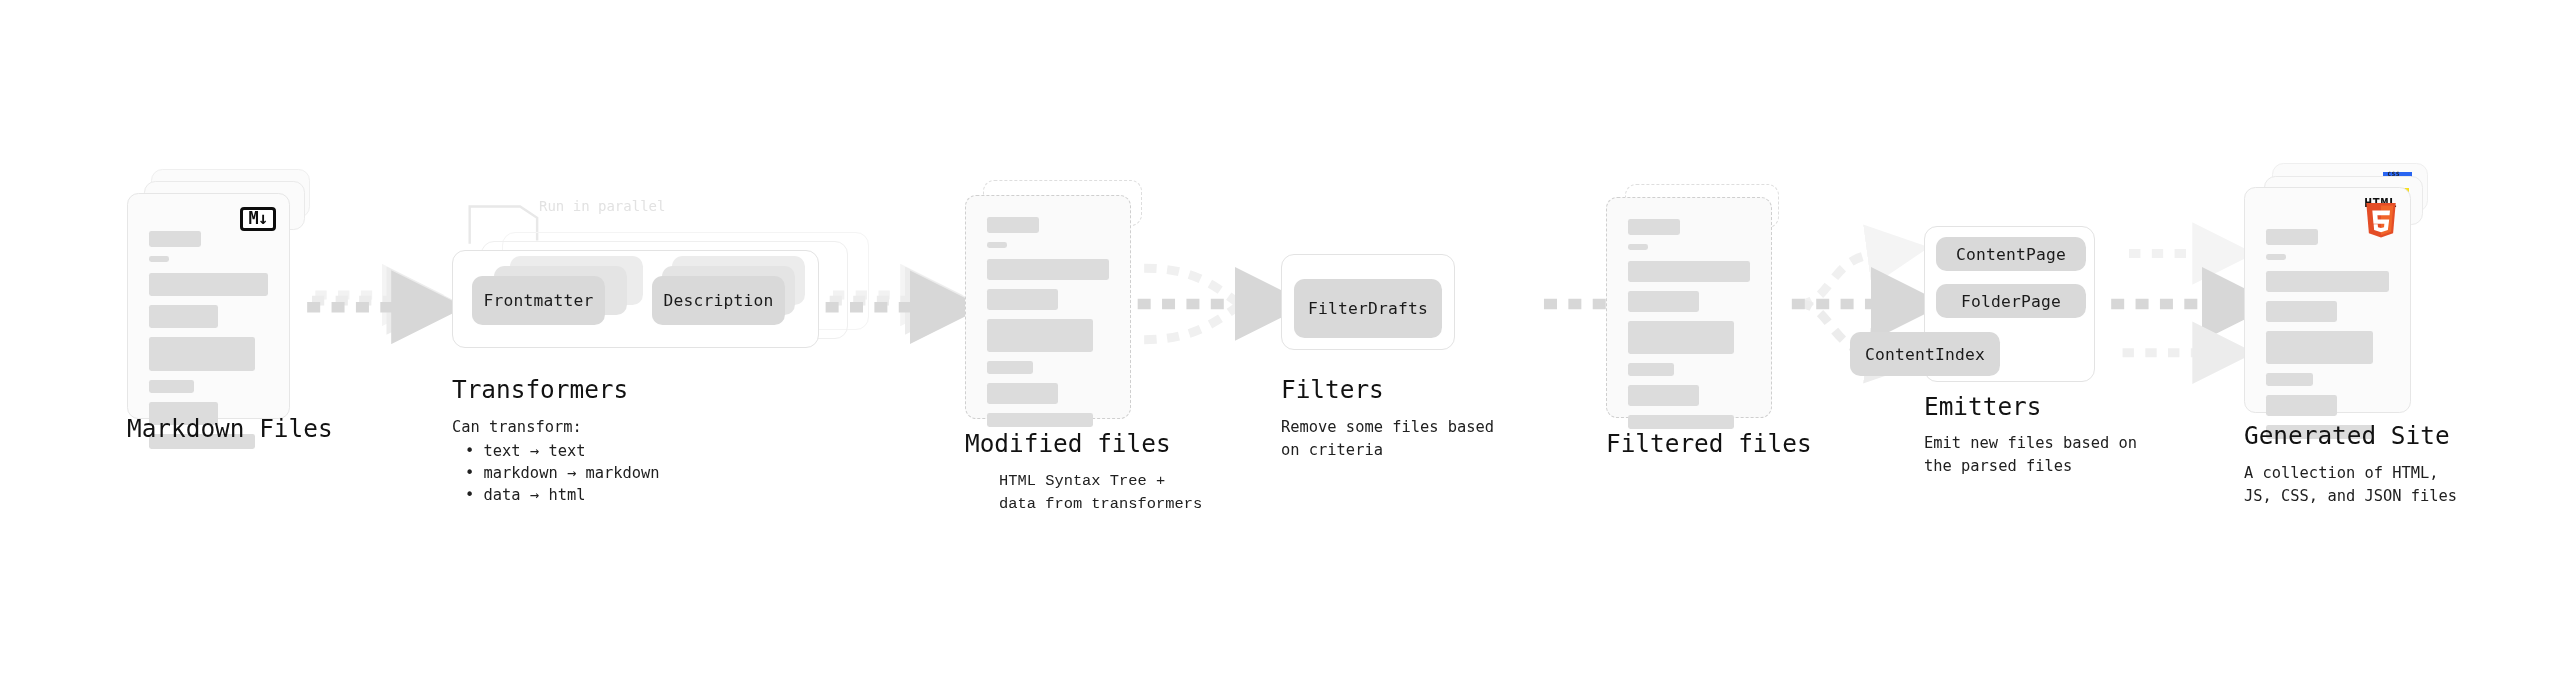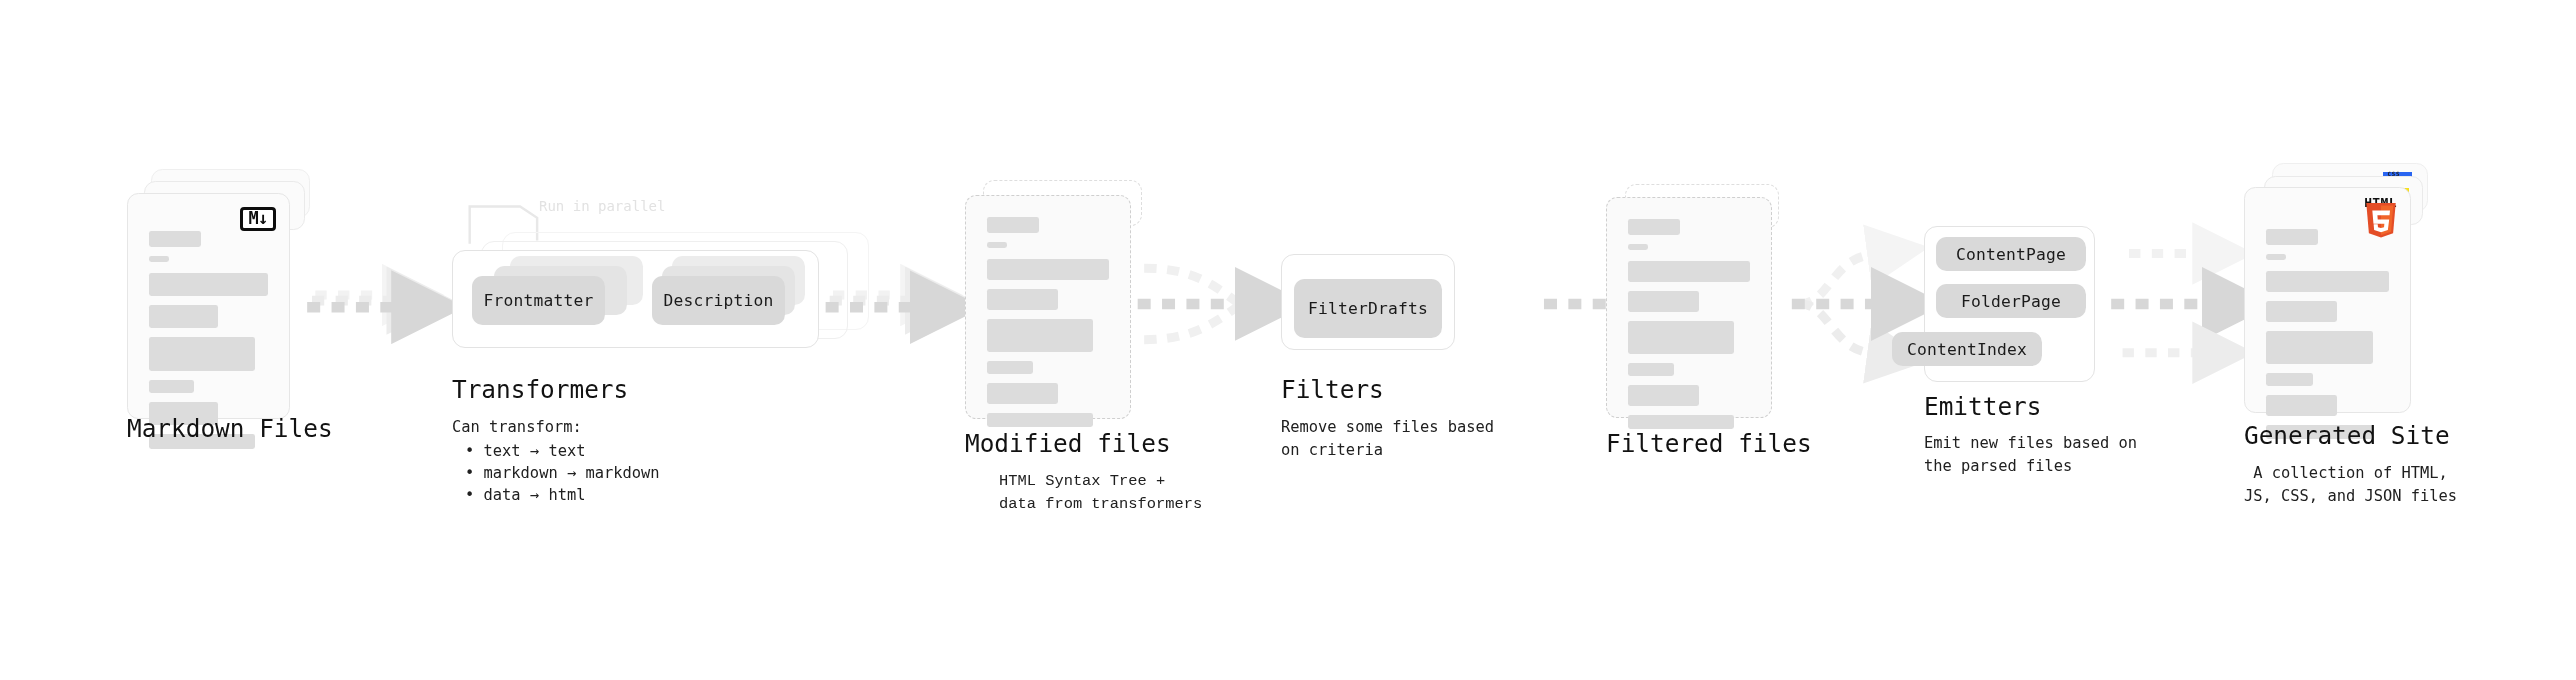--- a/index.html
+++ b/index.html
@@ -233,21 +233,21 @@
       </div>
     </div>
 
     <div class="title" style="left:1606px;top:429px;">Filtered files</div>
   </div>
 
   <div>
     <div class="panel" style="left:1924px;top:226px;width:171px;height:156px;"></div>
     <div class="chip" style="left:1936px;top:237px;width:150px;height:34px;">ContentPage</div>
     <div class="chip" style="left:1936px;top:284px;width:150px;height:34px;">FolderPage</div>
-    <div class="chip" style="left:1892px;top:332px;width:150px;height:34px;">ContentIndex</div>
+    <div class="chip" style="left:1850px;top:332px;width:150px;height:44px;">ContentIndex</div>
 
     <div class="title" style="left:1924px;top:392px;">Emitters</div>
     <div class="sub" style="left:1924px;top:432px;">Emit new files based on
 the parsed files</div>
   </div>
 
   <div>
     <div class="doccard ghost" style="left:2272px;top:163px;width:156px;height:49px;
          border-color:#efefef;">
       <div class="cssbadge" style="right:14.6px;top:8.1px;width:29px;height:8.1px;">
@@ -282,18 +282,18 @@
         <div class="bar" style="width:100%;height:21px;"></div>
         <div class="bar" style="width:58%;height:21px;"></div>
         <div class="bar" style="width:87%;height:32.5px;"></div>
         <div class="bar" style="width:38%;height:13px;"></div>
         <div class="bar" style="width:58%;height:21px;"></div>
         <div class="bar" style="width:87%;height:14.6px;"></div>
       </div>
     </div>
 
     <div class="title" style="left:2244px;top:421px;">Generated Site</div>
-    <div class="sub" style="left:2244px;top:462px;text-align:center;">A collection of HTML,
+    <div class="sub" style="left:2244px;top:462px;">A collection of HTML,
 JS, CSS, and JSON files</div>
   </div>
 
 </div>
 
 
 </body></html>

